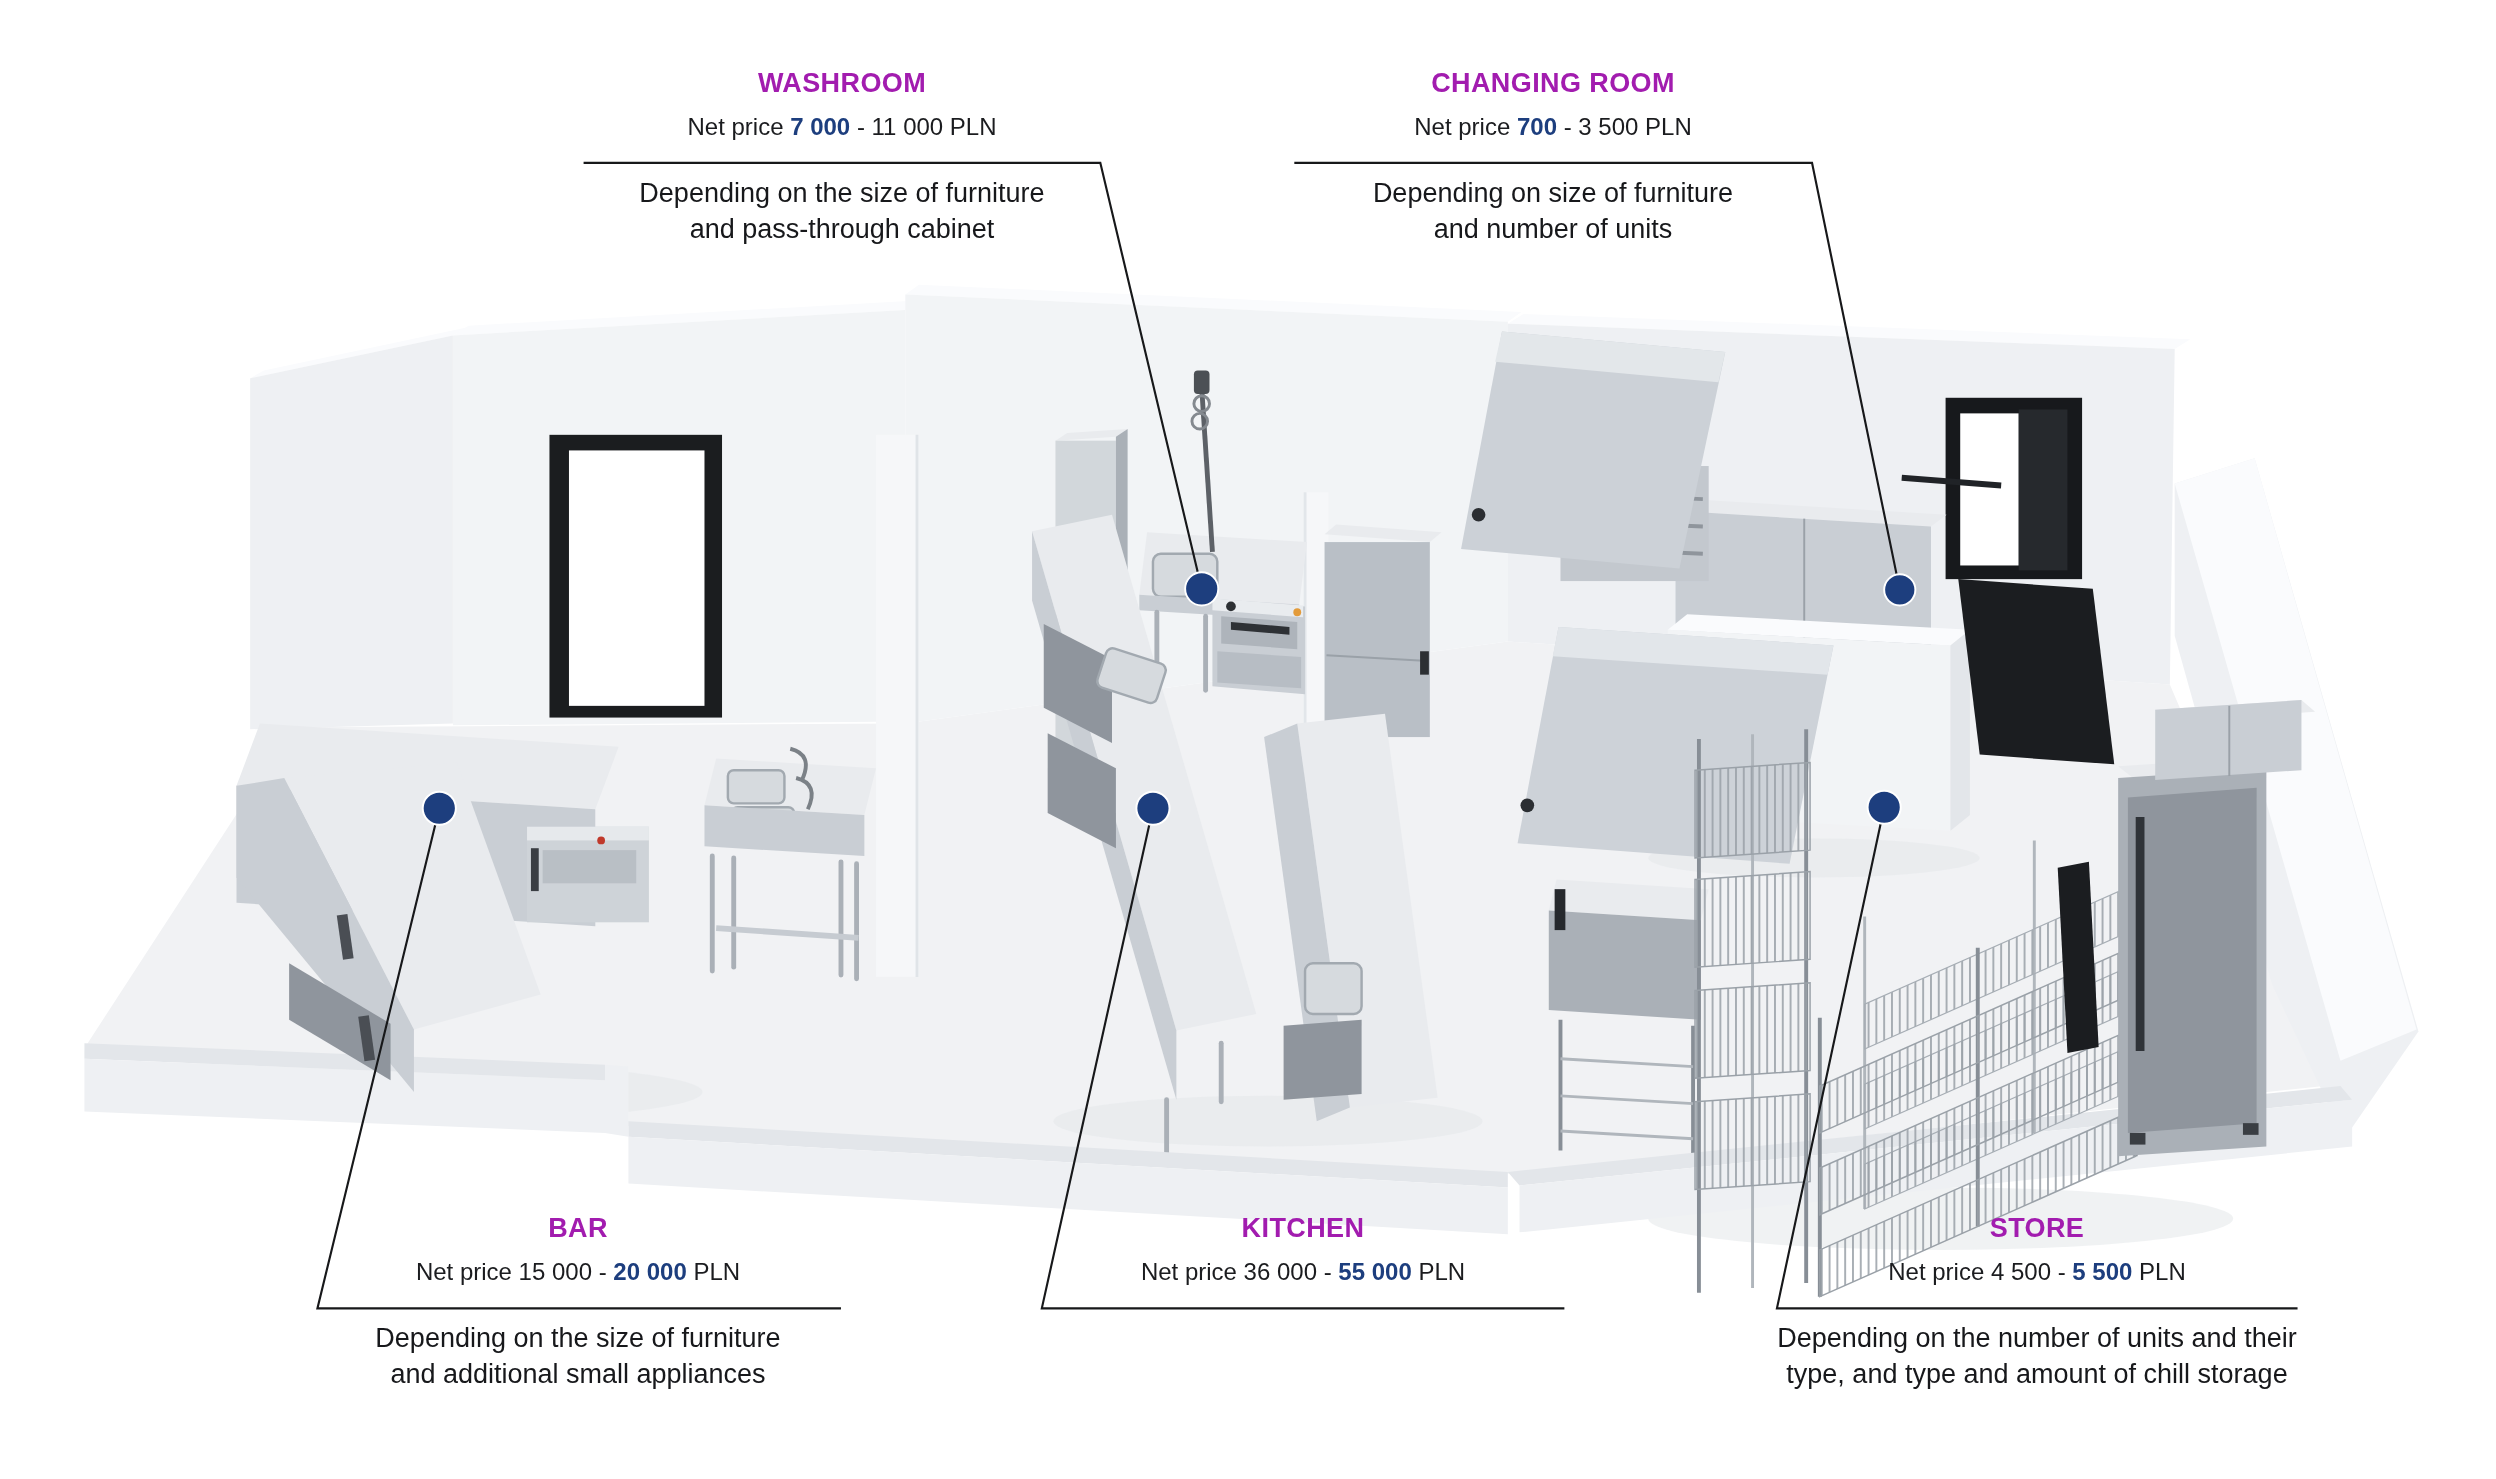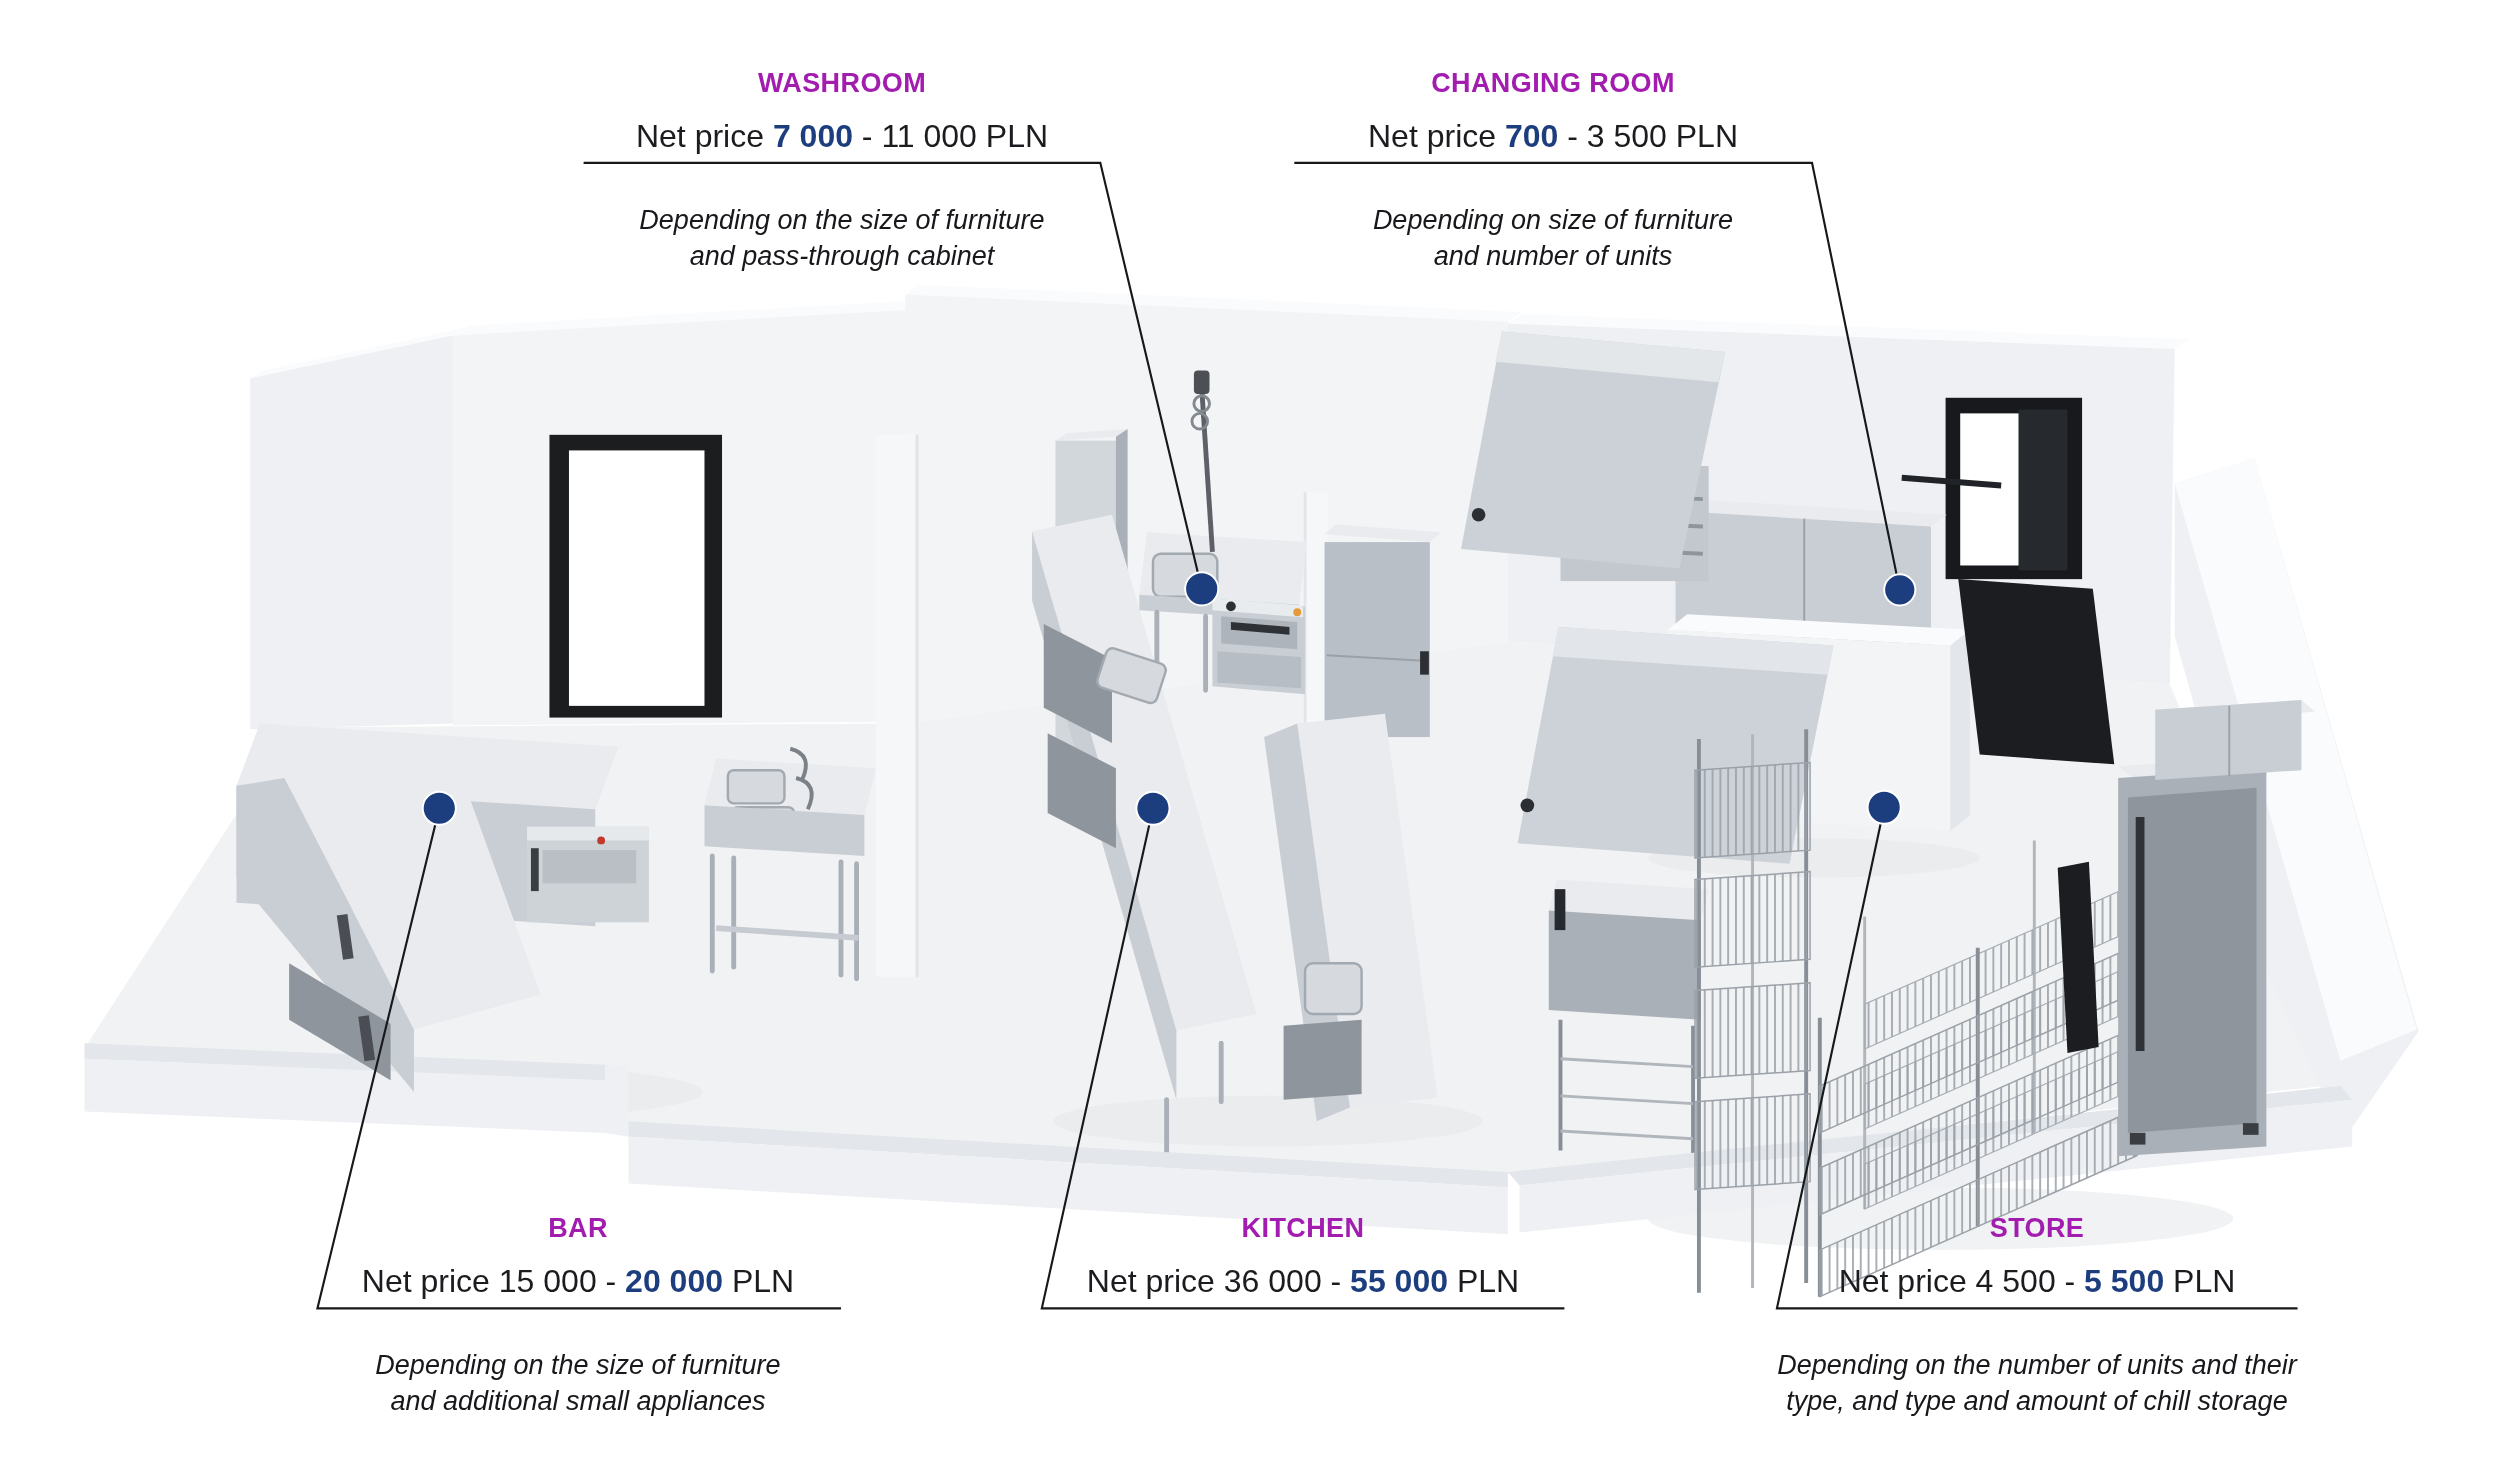--- a/index.html
+++ b/index.html
@@ -3,23 +3,23 @@
 <meta charset="utf-8">
 <style>
   html,body{margin:0;padding:0;background:#ffffff}
   body{width:2497px;height:1479px;overflow:hidden;font-family:"Liberation Sans",sans-serif}
   #stage{position:relative;width:2497px;height:1479px;background:#ffffff}
   #scene{position:absolute;left:0;top:0}
 
   
   .label{position:absolute;transform:translateX(-50%);text-align:center;width:624px}
   .label .title{font-size:27px;font-weight:700;line-height:39px;color:#a21caf;letter-spacing:0.4px}
-  .label .price{font-size:32px;line-height:41px;margin-top:13px;color:#1b1c1f}
+  .label .price{font-size:24px;line-height:41px;margin-top:3px;color:#1b1c1f}
   .label .price .hl{color:var(--navy);font-weight:700}
-  .label .note{font-size:27px;line-height:36px;margin-top:45px;font-style:italic;color:#17181b}
+  .label .note{font-size:27px;line-height:36px;margin-top:28px;color:#17181b}
 
   
   .st{fill:#e9ebee}          
   .sf{fill:#c9ced4}
   .ss{fill:#aab0b7}          
   .sd{fill:#8f959d}          
   .wt{fill:#fafbfd}          
   .wf{fill:#f2f4f6}          
   .wf2{fill:#eef0f3}
   .wf3{fill:#e3e6ea}

